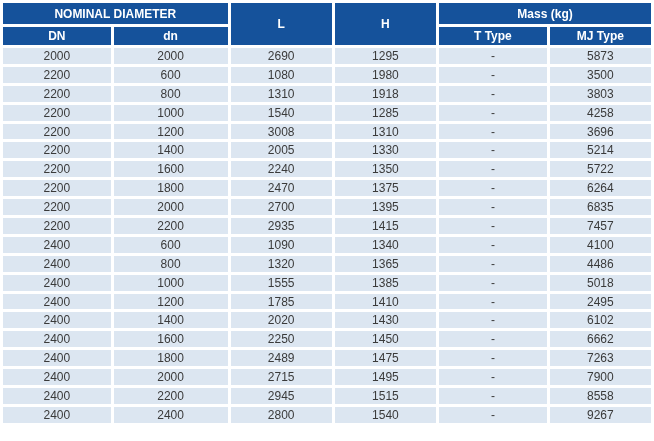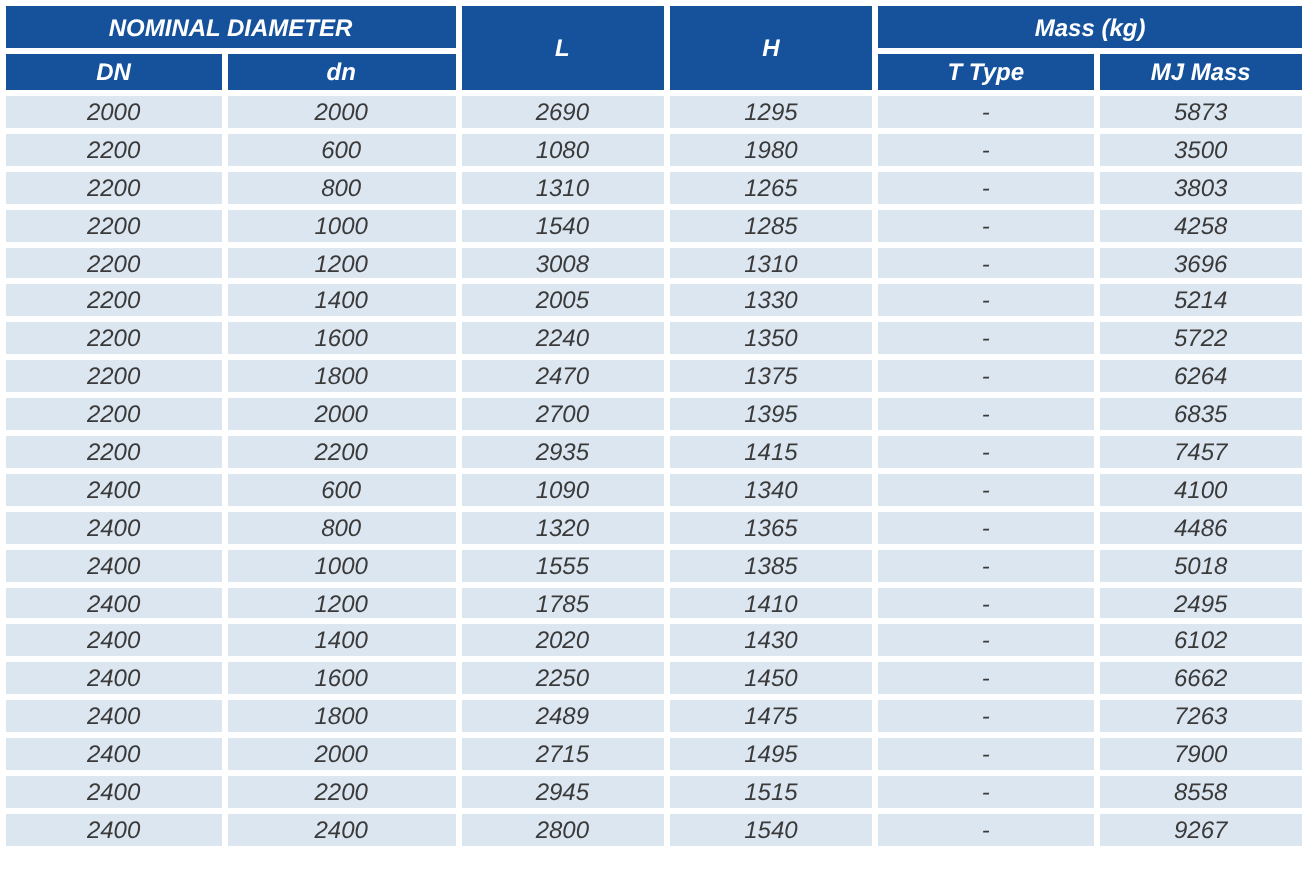--- a/index.html
+++ b/index.html
@@ -8,21 +8,20 @@
     background: #ffffff;
     width: 654px;
     height: 441px;
     font-family: "Liberation Sans", sans-serif;
   }
   table.dim-table {
     width: 654px;
     border-collapse: separate;
     border-spacing: 3px;
     table-layout: fixed;
-    font-style: italic;
   }
   table.dim-table th {
     background: #15529B;
     color: #ffffff;
     font-weight: bold;
     font-size: 12px;
     text-align: center;
     vertical-align: middle;
     padding: 0;
   }
@@ -62,21 +61,21 @@
     <tr class="hdr-group">
       <th colspan="2">NOMINAL DIAMETER</th>
       <th rowspan="2">L</th>
       <th rowspan="2">H</th>
       <th colspan="2">Mass (kg)</th>
     </tr>
     <tr class="hdr-sub">
       <th>DN</th>
       <th>dn</th>
       <th>T Type</th>
-      <th>MJ Mass</th>
+      <th>MJ Type</th>
     </tr>
   </thead>
   <tbody>
       <tr>
         <td>2000</td>
         <td>2000</td>
         <td>2690</td>
         <td>1295</td>
         <td>-</td>
         <td>5873</td>
@@ -86,21 +85,21 @@
         <td>600</td>
         <td>1080</td>
         <td>1980</td>
         <td>-</td>
         <td>3500</td>
       </tr>
       <tr>
         <td>2200</td>
         <td>800</td>
         <td>1310</td>
-        <td>1265</td>
+        <td>1918</td>
         <td>-</td>
         <td>3803</td>
       </tr>
       <tr>
         <td>2200</td>
         <td>1000</td>
         <td>1540</td>
         <td>1285</td>
         <td>-</td>
         <td>4258</td>

